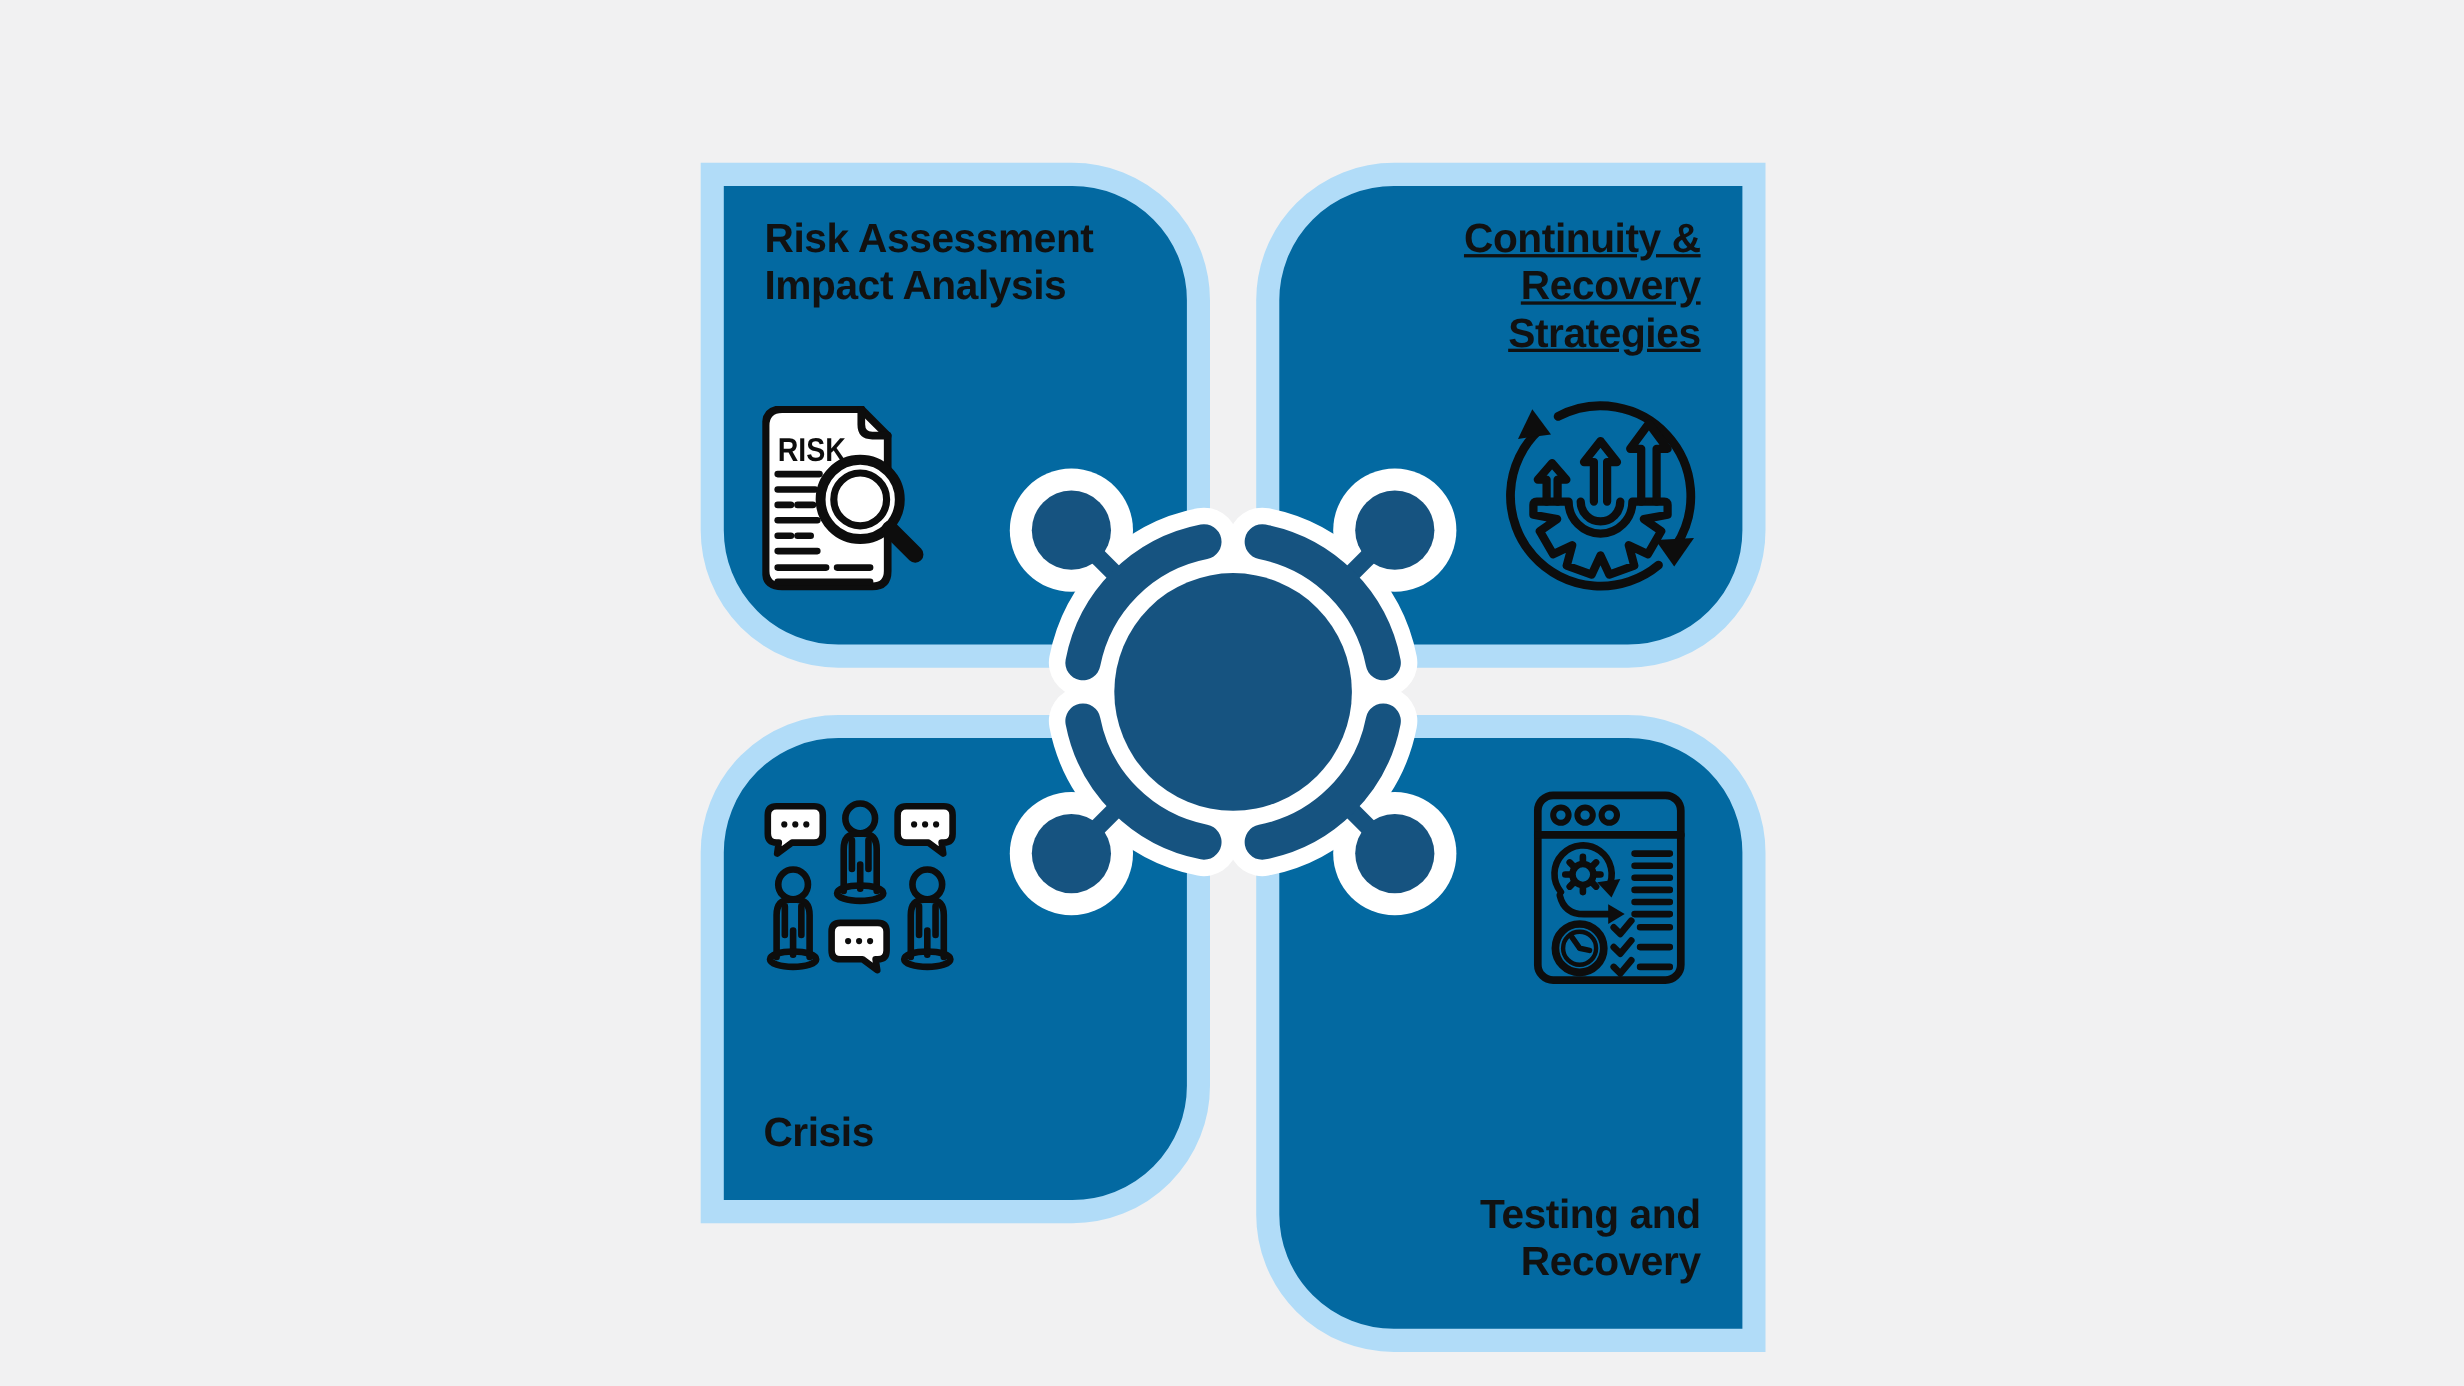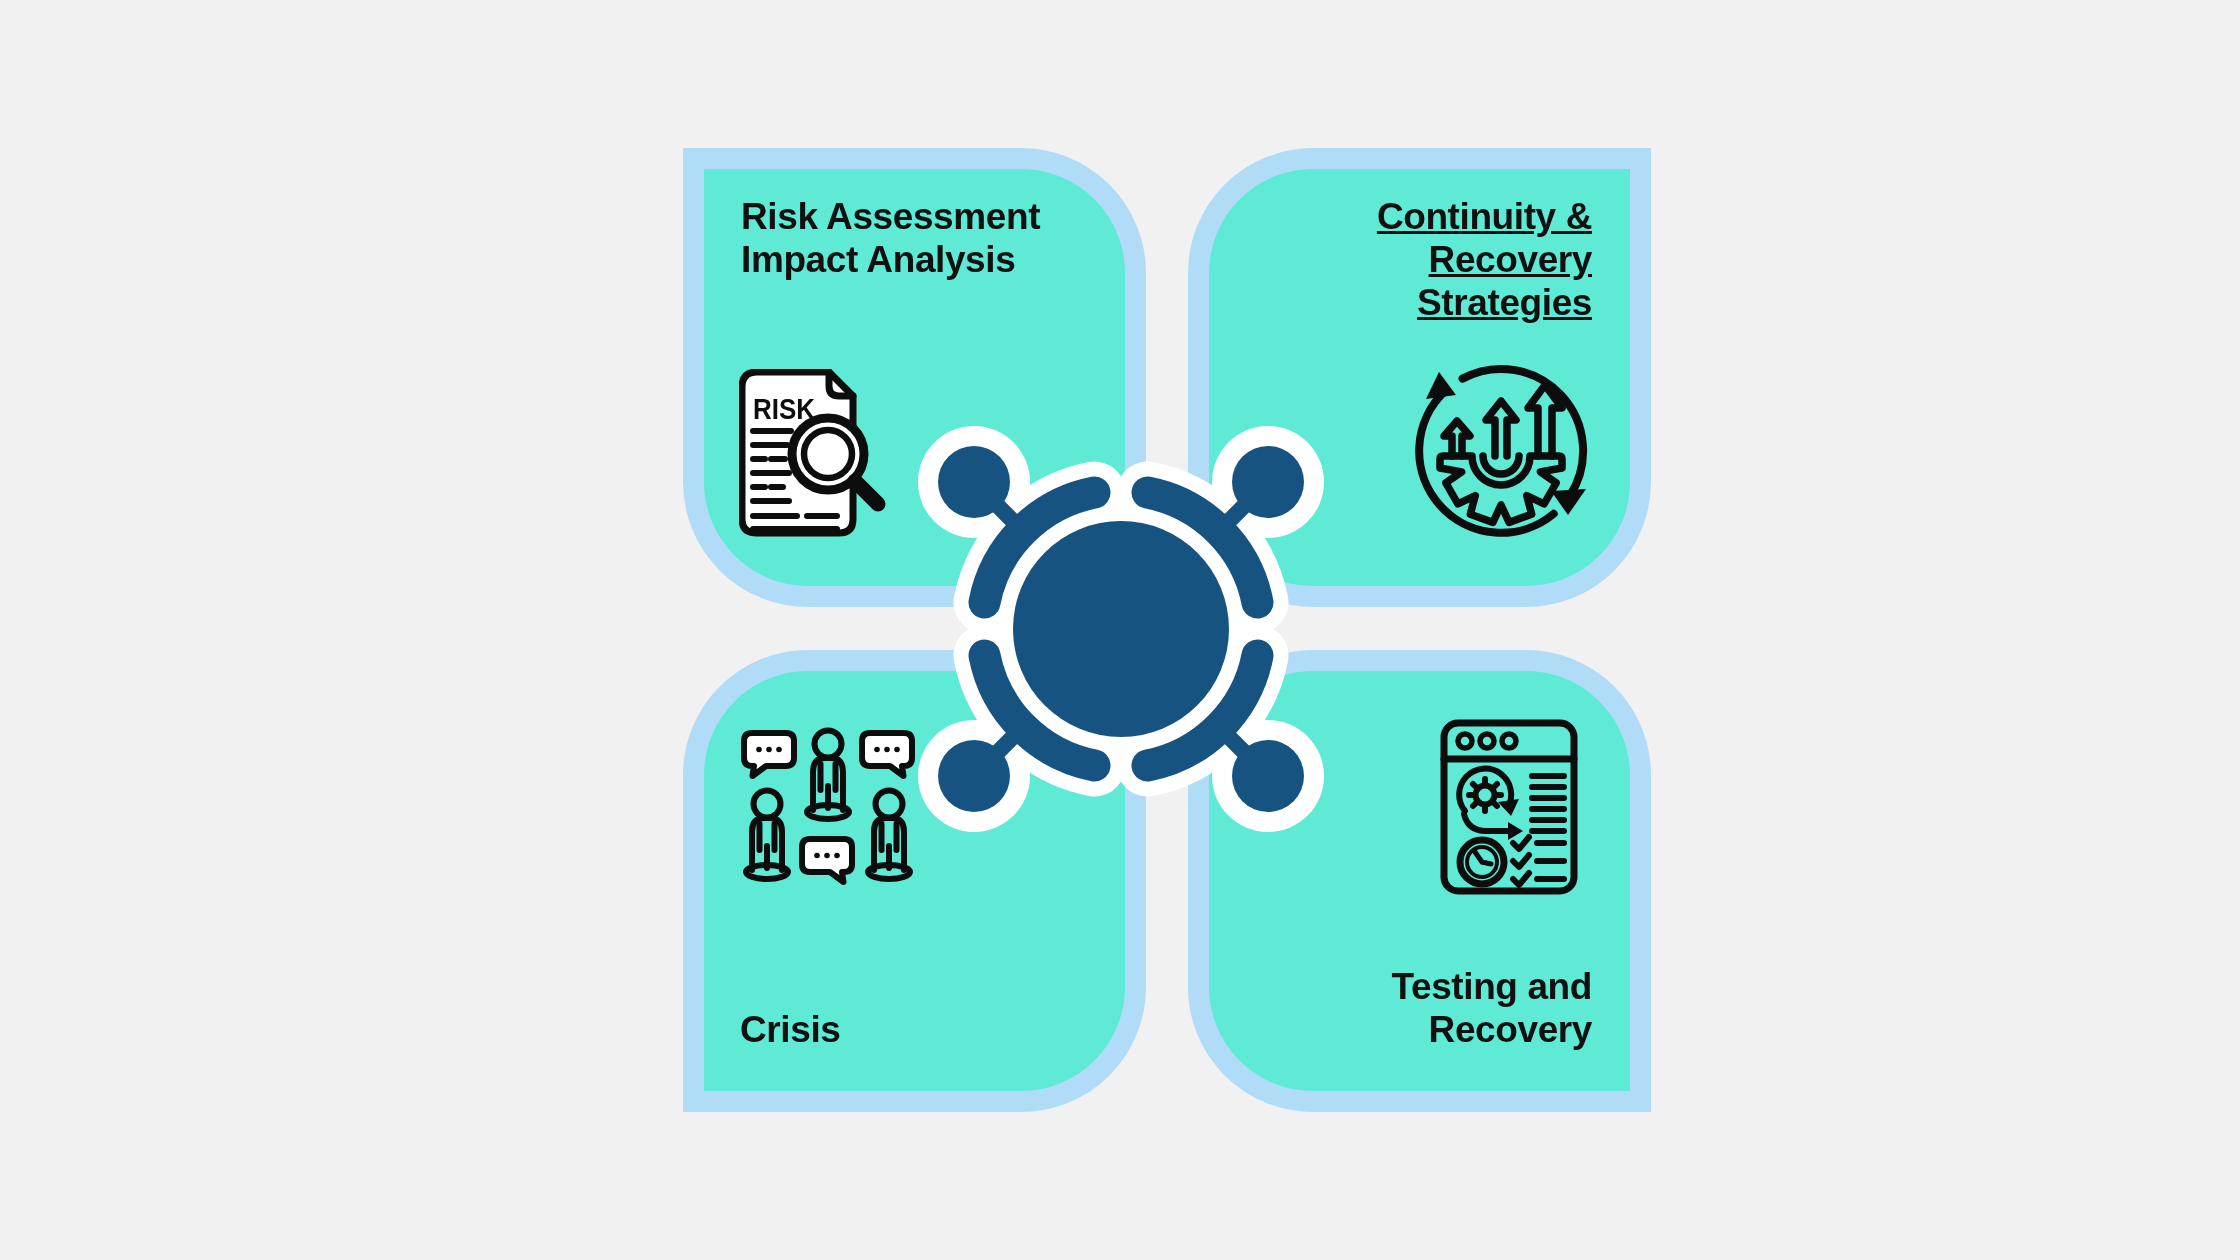--- a/index.html
+++ b/index.html
@@ -2,27 +2,27 @@
 <html><head>
 <meta charset="utf-8">
 <style>
   html,body{margin:0;padding:0;background:#f1f1f2;}
   .stage{
     position:relative;width:2240px;height:1260px;overflow:hidden;
     background:#f1f1f2;
     font-family:"Liberation Sans", sans-serif;
   }
   .card{
-    position:absolute;background:#5eead4;
-    border:21px solid #b1dcf8;box-sizing:border-box;margin-left:46px;
+    position:absolute;background:#0369a1;
+    border:21px solid #b1dcf8;box-sizing:border-box;
   }
   .card-tl{left:637px;top:148px;width:463px;height:459px;border-radius:0 125px 125px 125px;}
   .card-tr{left:1142px;top:148px;width:463px;height:459px;border-radius:125px 0 125px 125px;}
   .card-bl{left:637px;top:650px;width:463px;height:462px;border-radius:125px 125px 125px 0;}
-  .card-br{left:1142px;top:650px;width:463px;height:462px;border-radius:125px 125px 0 125px;}
+  .card-br{left:1142px;top:650px;width:463px;height:579px;border-radius:125px 125px 0 125px;}
   .card-title{
     position:absolute;color:#111111;
     font-size:37px;line-height:43px;font-weight:600;letter-spacing:-0.4px;
     white-space:nowrap;
   }
   .t-tl{left:37px;top:26px;text-align:left;}
   .t-tr{right:38px;top:26px;text-align:right;text-decoration:underline;}
   .t-bl{left:36px;bottom:40px;text-align:center;}
   .t-br{right:38px;bottom:40px;text-align:right;}
   .icon{position:absolute;}

